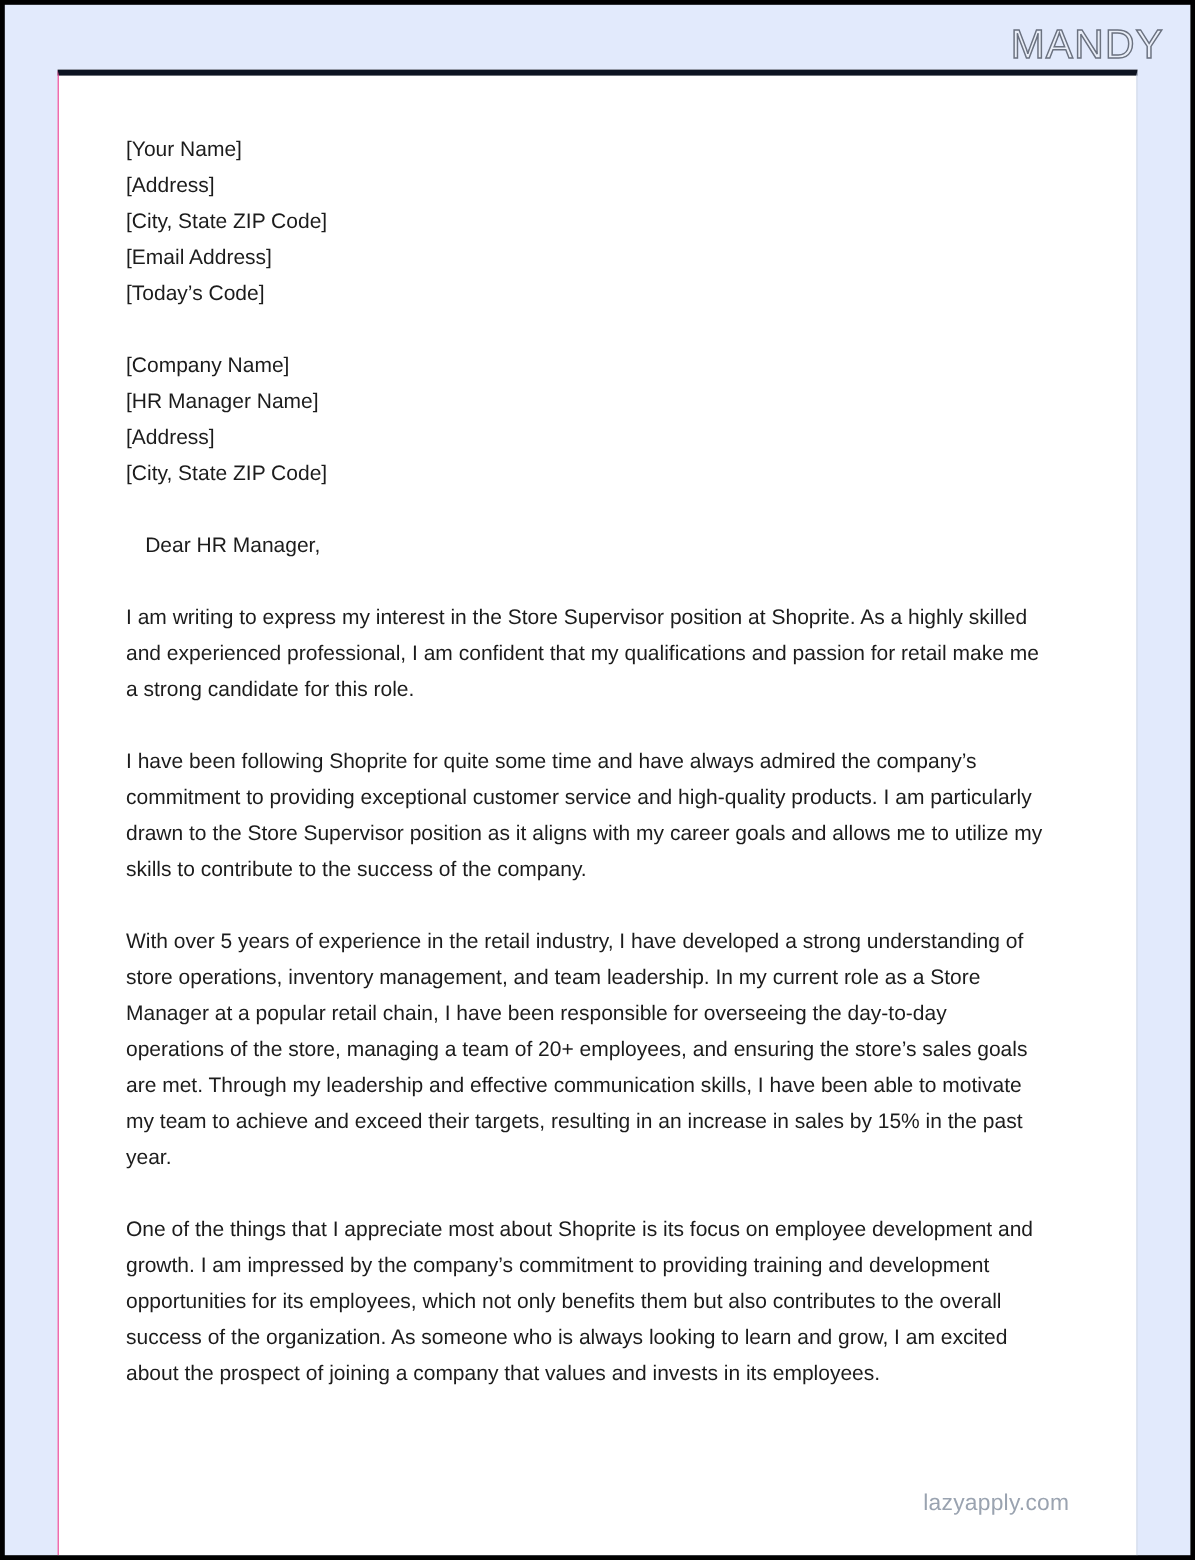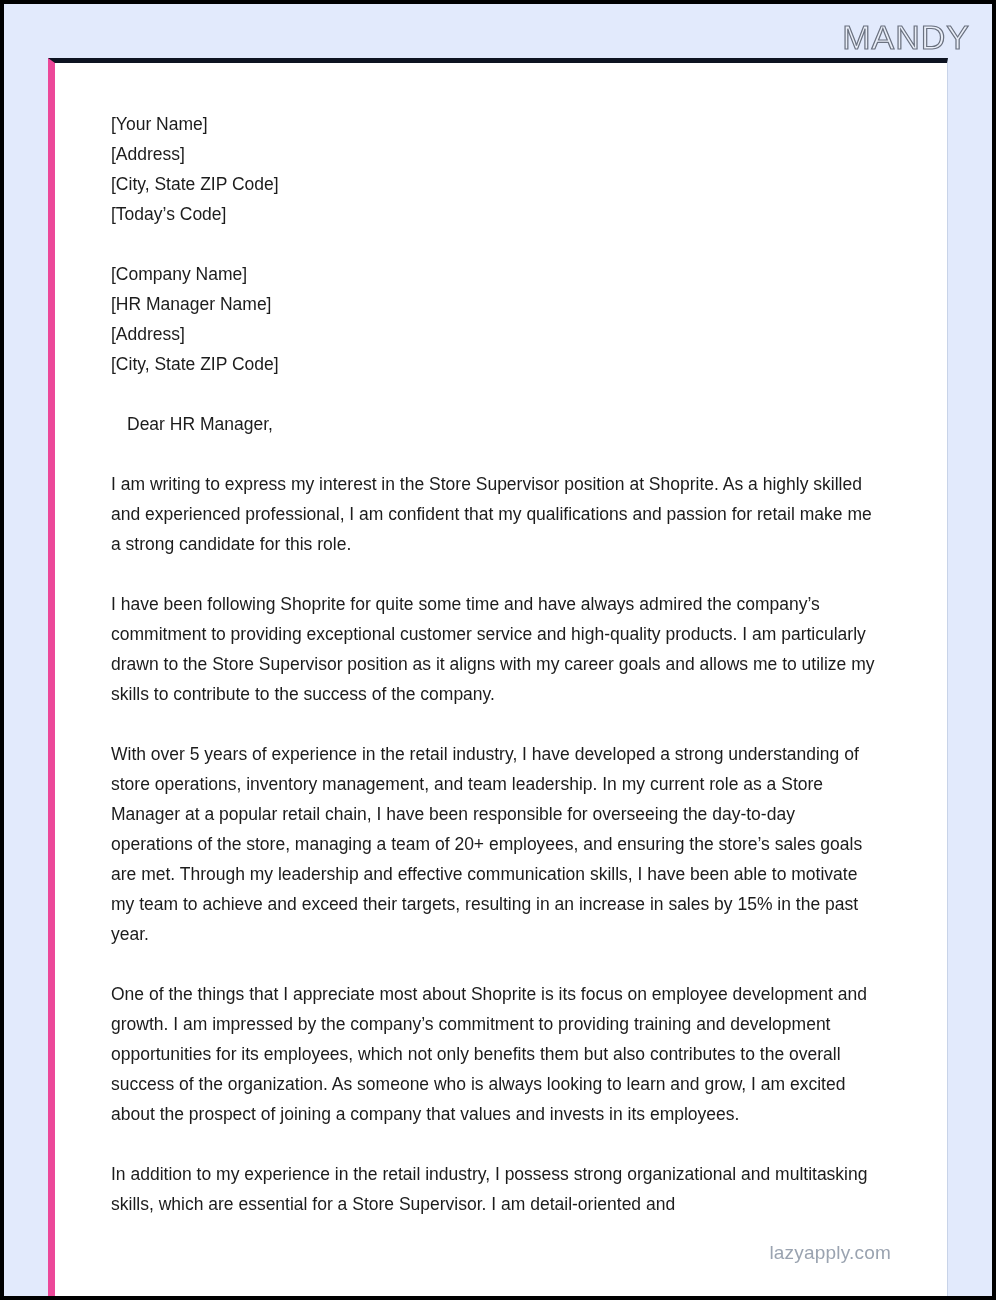--- a/index.html
+++ b/index.html
@@ -35,21 +35,21 @@
     text-shadow: 0 0 0 #6b7280;
   }
   .letter {
     position: absolute;
     left: 44px;
     right: 44px;
     top: 54px;
     bottom: 0;
     background: #ffffff;
     border-top: 5px solid #0d1321;
-    border-left: 7px solid #ec4899;
+    border-left: 1px solid #ec4899;
     border-right: 1px solid #c8d3e8;
     overflow: hidden;
   }
   .letter-inner {
     padding: 46px 56px 0 56px;
     font-family: "Liberation Sans", sans-serif;
     font-size: 17.5px;
     line-height: 30px;
     color: #1c1c1c;
   }
@@ -83,35 +83,35 @@
 
   <div class="brand">MANDY</div>
 
   <div class="letter">
     <div class="letter-inner">
 
       <div class="addr-block">
         <div class="addr-line">[Your Name]</div>
         <div class="addr-line">[Address]</div>
         <div class="addr-line">[City, State ZIP Code]</div>
+        <div class="addr-line">[Email Address]</div>
         <div class="addr-line">[Today’s Code]</div>
       </div>
 
       <div class="addr-block">
         <div class="addr-line">[Company Name]</div>
         <div class="addr-line">[HR Manager Name]</div>
         <div class="addr-line">[Address]</div>
         <div class="addr-line">[City, State ZIP Code]</div>
       </div>
 
       <div class="block">Dear HR Manager,</div>
 
       <p class="para">I am writing to express my interest in the Store Supervisor position at Shoprite. As a highly skilled and experienced professional, I am confident that my qualifications and passion for retail make me a strong candidate for this role.</p>
       <p class="para">I have been following Shoprite for quite some time and have always admired the company’s commitment to providing exceptional customer service and high-quality products. I am particularly drawn to the Store Supervisor position as it aligns with my career goals and allows me to utilize my skills to contribute to the success of the company.</p>
       <p class="para">With over 5 years of experience in the retail industry, I have developed a strong understanding of store operations, inventory management, and team leadership. In my current role as a Store Manager at a popular retail chain, I have been responsible for overseeing the day-to-day operations of the store, managing a team of 20+ employees, and ensuring the store’s sales goals are met. Through my leadership and effective communication skills, I have been able to motivate my team to achieve and exceed their targets, resulting in an increase in sales by 15% in the past year.</p>
       <p class="para">One of the things that I appreciate most about Shoprite is its focus on employee development and growth. I am impressed by the company’s commitment to providing training and development opportunities for its employees, which not only benefits them but also contributes to the overall success of the organization. As someone who is always looking to learn and grow, I am excited about the prospect of joining a company that values and invests in its employees.</p>
-      <p class="para">In addition to my experience in the retail industry, I possess strong organizational and multitasking skills, which are essential for a Store Supervisor. I am detail-oriented and</p>
 
     </div>
     <div class="watermark">lazyapply.com</div>
   </div>
 
 </div>
 
 </body></html>

